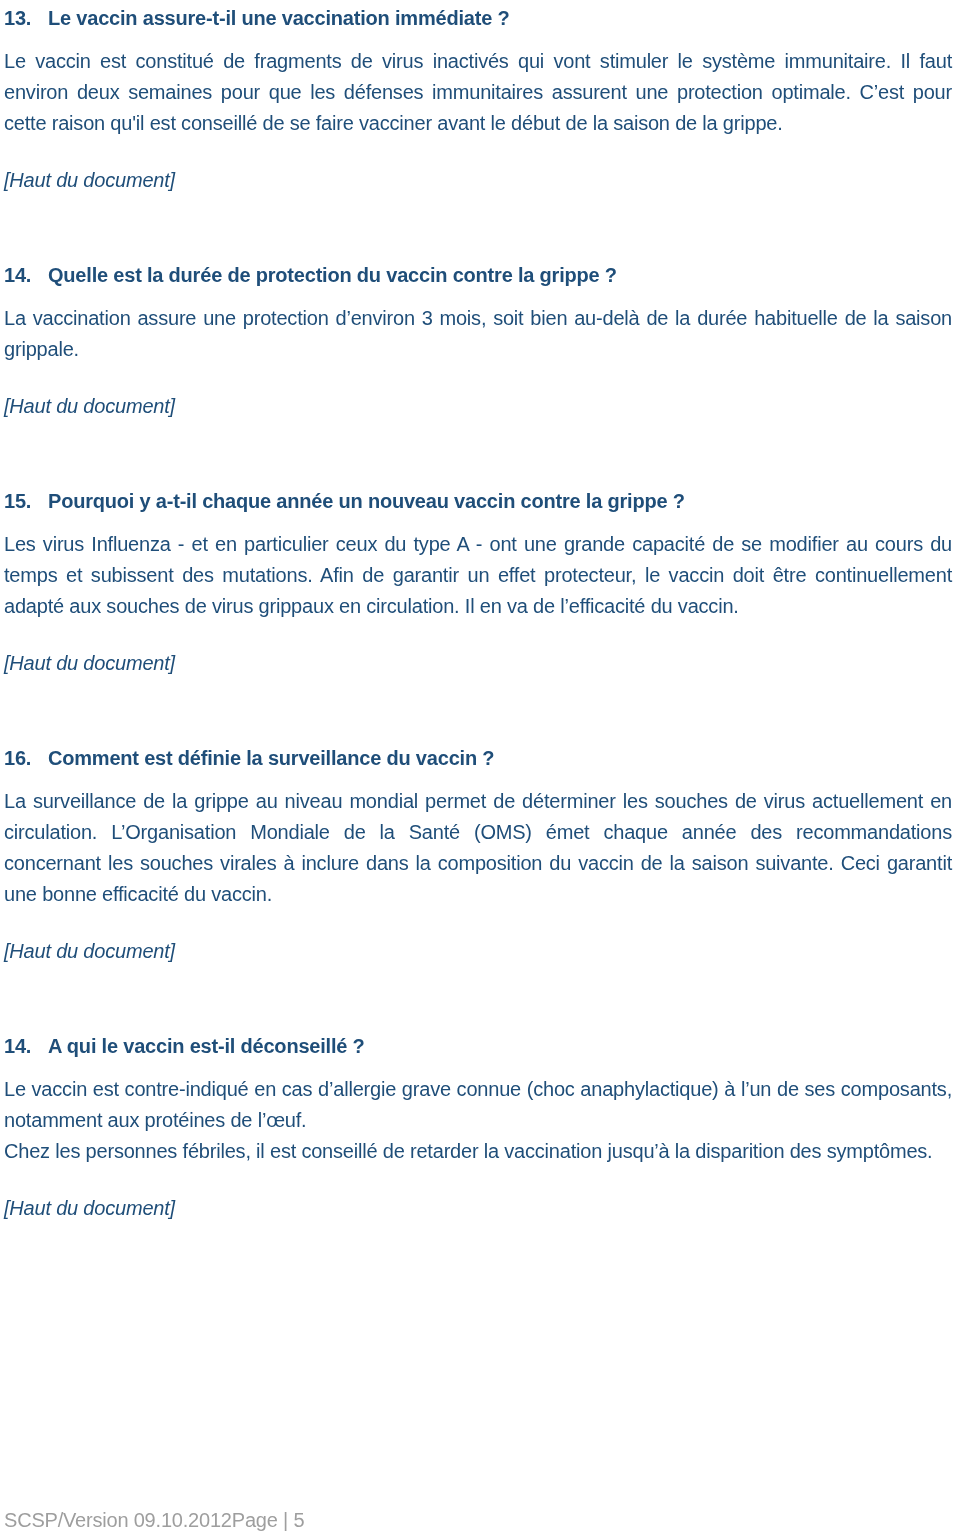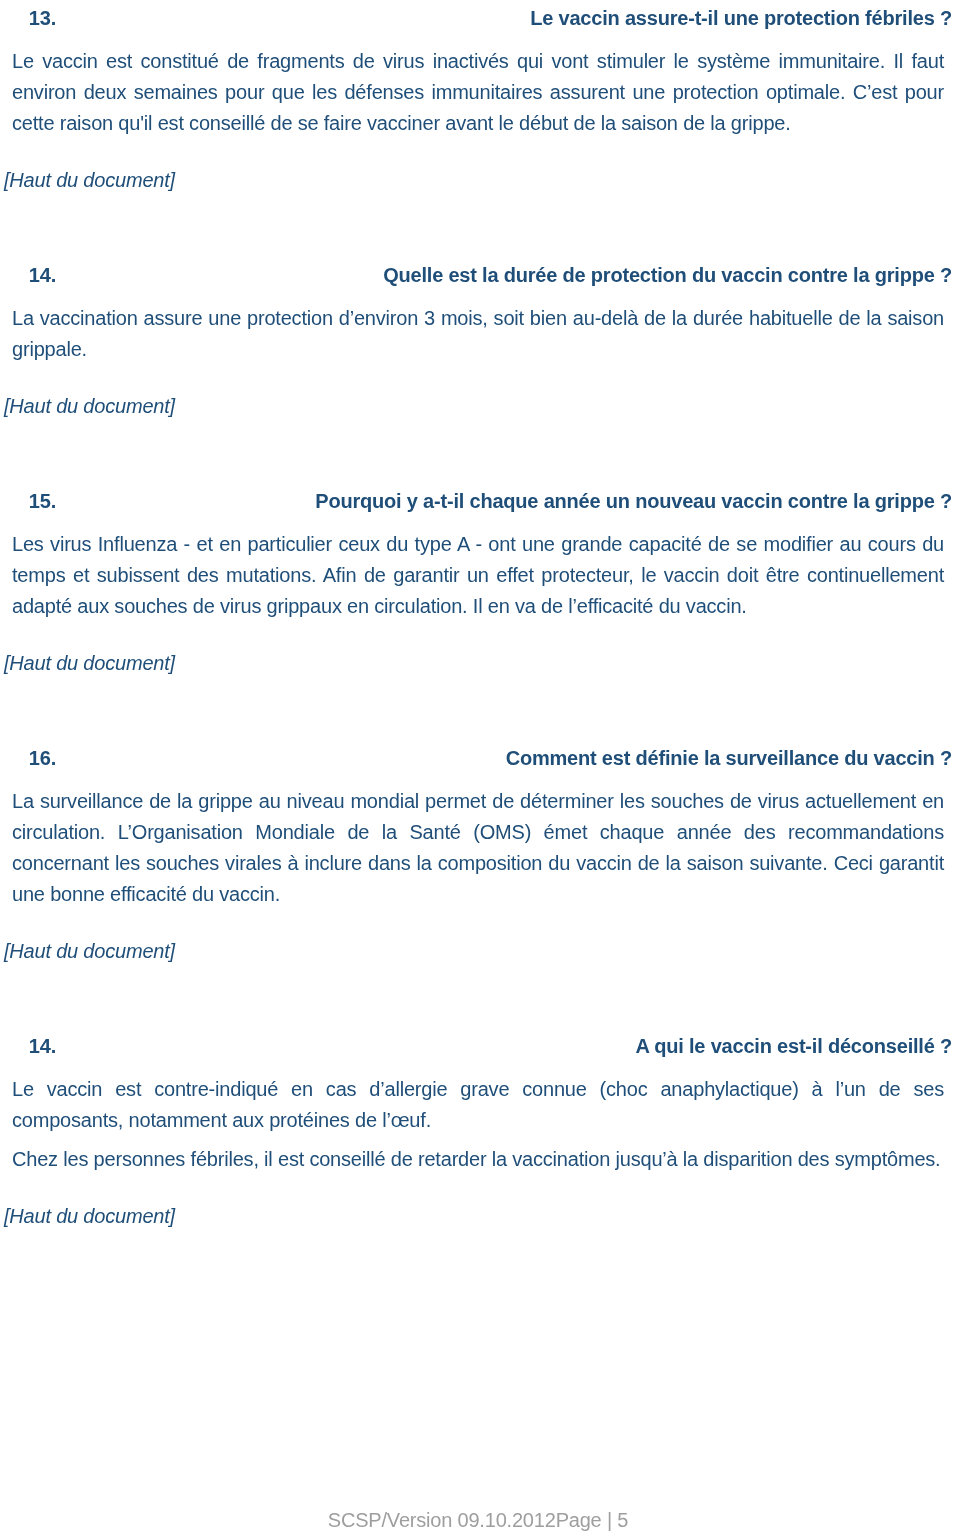--- a/index.html
+++ b/index.html
@@ -22,34 +22,33 @@
     padding: 3px 8px 0 4px;
     background: #ffffff;
   }
   .q-heading {
     display: flex;
     align-items: flex-start;
     font-size: 20px;
     font-weight: bold;
     line-height: 30px;
     letter-spacing: -0.2px;
-    margin: 0 0 13px 8px;
-    text-align: right;
+    margin: 0 0 13px 0;
   }
   .q-num {
     flex: 0 0 44px;
   }
   .q-title {
     flex: 1 1 auto;
   }
   .answer {
     margin: 0 0 28px 0;
   }
   .answer p {
-    margin: 8px;
+    margin: 0;
     font-size: 20px;
     line-height: 31px;
     letter-spacing: -0.2px;
     text-align: justify;
   }
   .top-link {
     display: inline-block;
     font-size: 20px;
     font-style: italic;
     line-height: 26px;
@@ -58,36 +57,36 @@
   }
   .top-link-row {
     margin: 8px 0 67px 0;
   }
   .footer {
     position: absolute;
     left: 4px;
     right: 8px;
     bottom: 8px;
     display: flex;
-    justify-content: center;
+    justify-content: flex-start;
     font-size: 20px;
     line-height: 24px;
     letter-spacing: -0.2px;
     color: #9E9E9E;
   }
 </style>
 </head>
 <body>
 
 <div class="page">
 
   <section>
     <div class="q-heading">
       <span class="q-num">13.</span>
-      <span class="q-title">Le vaccin assure-t-il une protection fébriles ?</span>
+      <span class="q-title">Le vaccin assure-t-il une vaccination immédiate ?</span>
     </div>
     <div class="answer">
       <p>Le vaccin est constitué de fragments de virus inactivés qui vont stimuler le système immunitaire. Il faut environ deux semaines pour que les défenses immunitaires assurent une protection optimale. C’est pour cette raison qu'il est conseillé de se faire vacciner avant le début de la saison de la grippe.</p>
     </div>
     <div class="top-link-row">
       <span class="top-link">[Haut du document]</span>
     </div>
   </section>
 
   <section>

